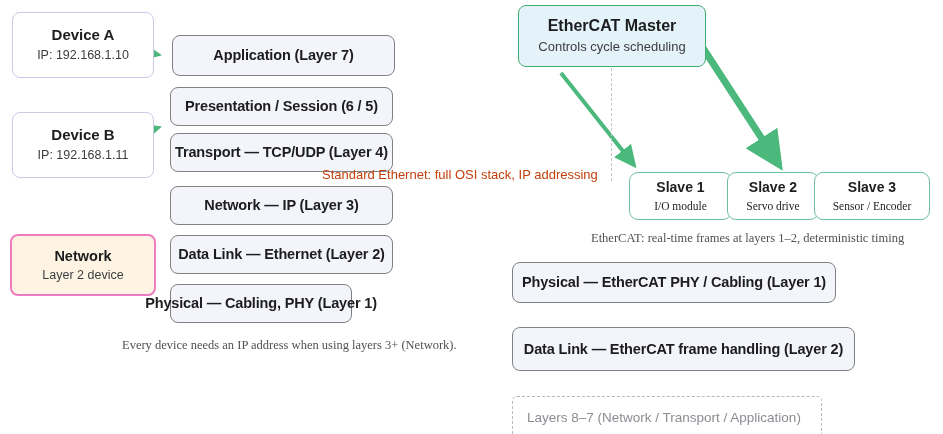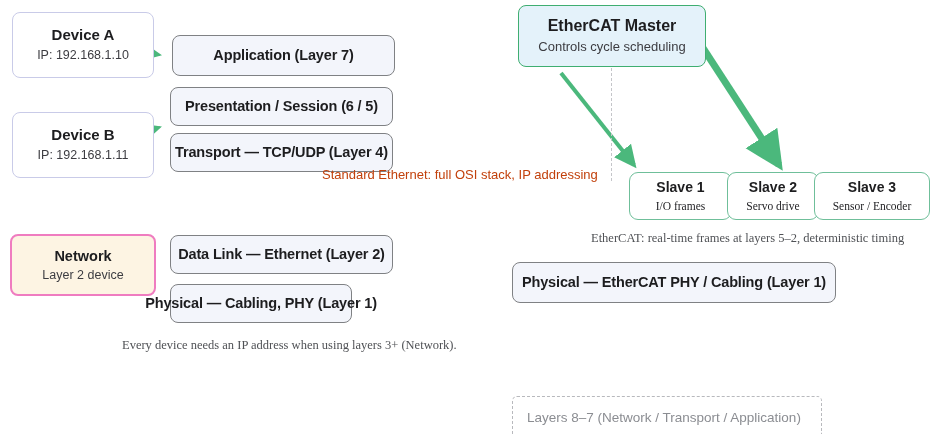--- a/index.html
+++ b/index.html
@@ -189,58 +189,64 @@
   </div>
 
   <div class="node layer" style="left:170px; top:87px; width:223px; height:39px;">
     <span class="ttl">Presentation / Session (6 / 5)</span>
   </div>
 
   <div class="node layer" style="left:170px; top:133px; width:223px; height:39px;">
     <span class="ttl">Transport — TCP/UDP (Layer 4)</span>
   </div>
 
+  <div class="node layer" style="left:170px; top:186px; width:223px; height:39px;">
+    <span class="ttl">Network — IP (Layer 3)</span>
+  </div>
 
   <div class="node layer" style="left:170px; top:235px; width:223px; height:39px;">
     <span class="ttl">Data Link — Ethernet (Layer 2)</span>
   </div>
 
   <div class="node layer" style="left:170px; top:284px; width:182px; height:39px;">
     <span class="ttl">Physical — Cabling, PHY (Layer 1)</span>
   </div>
 
   <div class="caption sans" style="left:322px; top:167px;">Standard Ethernet: full OSI stack, IP addressing</div>
 
   <div class="caption" style="left:122px; top:338px;">Every device needs an IP address when using layers 3+ (Network).</div>
 
   <div class="node master" style="left:518px; top:5px; width:188px; height:62px;">
     <span class="ttl">EtherCAT Master</span>
     <span class="sub">Controls cycle scheduling</span>
   </div>
 
   <div class="node slave" style="left:629px; top:172px; width:103px; height:48px;">
     <span class="ttl">Slave 1</span>
-    <span class="sub">I/O frames</span>
+    <span class="sub">I/O module</span>
   </div>
 
   <div class="node slave" style="left:727px; top:172px; width:92px; height:48px;">
     <span class="ttl">Slave 2</span>
     <span class="sub">Servo drive</span>
   </div>
 
   <div class="node slave" style="left:814px; top:172px; width:116px; height:48px;">
     <span class="ttl">Slave 3</span>
     <span class="sub">Sensor / Encoder</span>
   </div>
 
-  <div class="caption" style="left:591px; top:231px;">EtherCAT: real-time frames at layers 5–2, deterministic timing</div>
+  <div class="caption" style="left:591px; top:231px;">EtherCAT: real-time frames at layers 1–2, deterministic timing</div>
 
   <div class="node layer" style="left:512px; top:262px; width:324px; height:41px;">
     <span class="ttl">Physical — EtherCAT PHY / Cabling (Layer 1)</span>
   </div>
 
+  <div class="node layer" style="left:512px; top:327px; width:343px; height:44px;">
+    <span class="ttl">Data Link — EtherCAT frame handling (Layer 2)</span>
+  </div>
 
   <div class="dashed-note" style="left:512px; top:396px; width:310px; height:52px;">
     <div>Layers 8–7 (Network / Transport / Application)</div>
     <div></div>
   </div>
 
 </div>
 
 </body></html>

